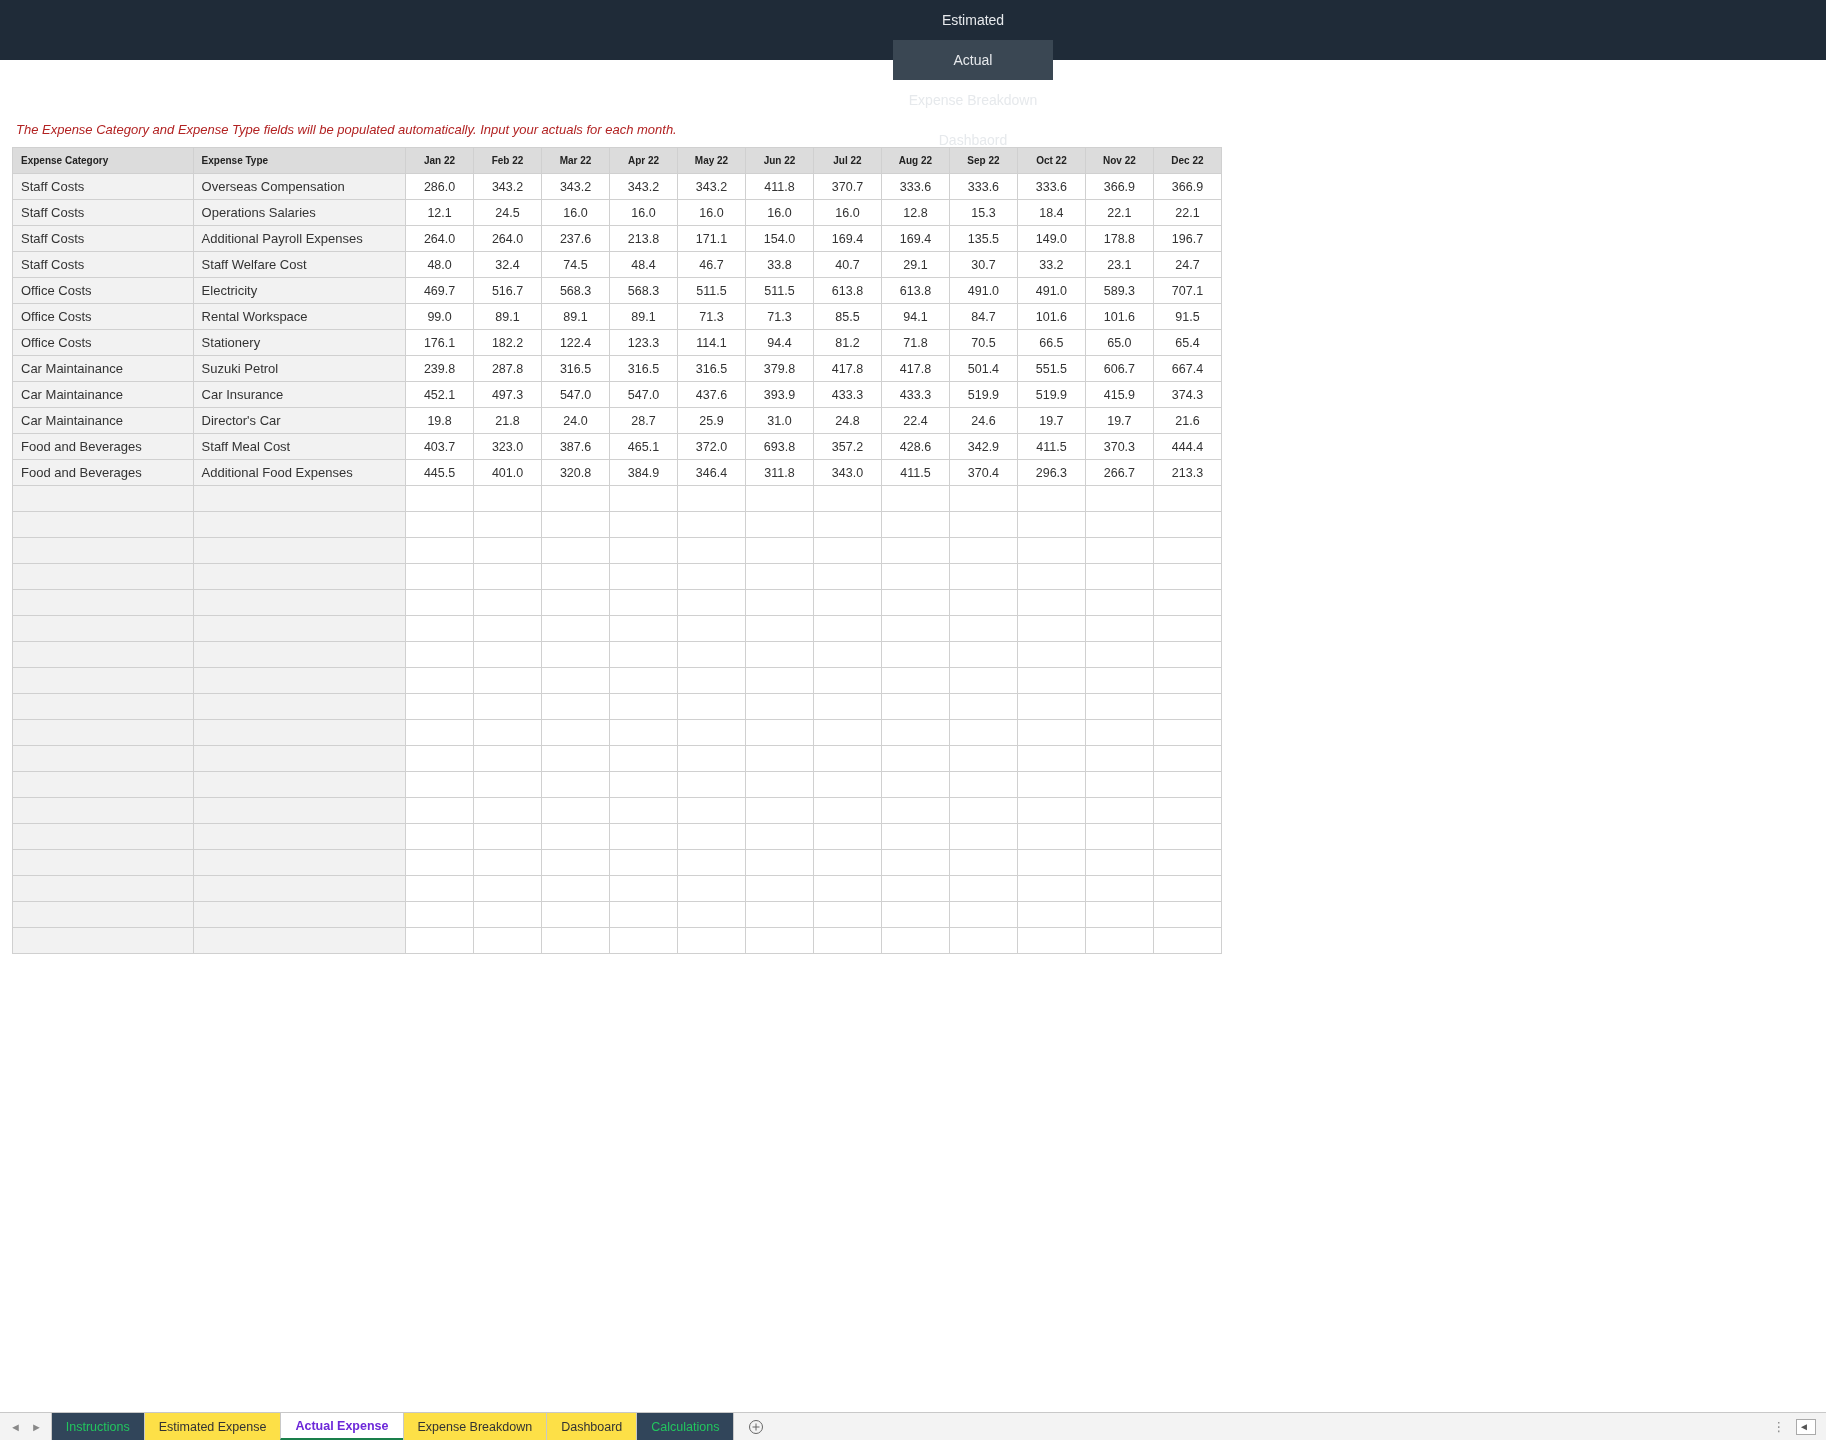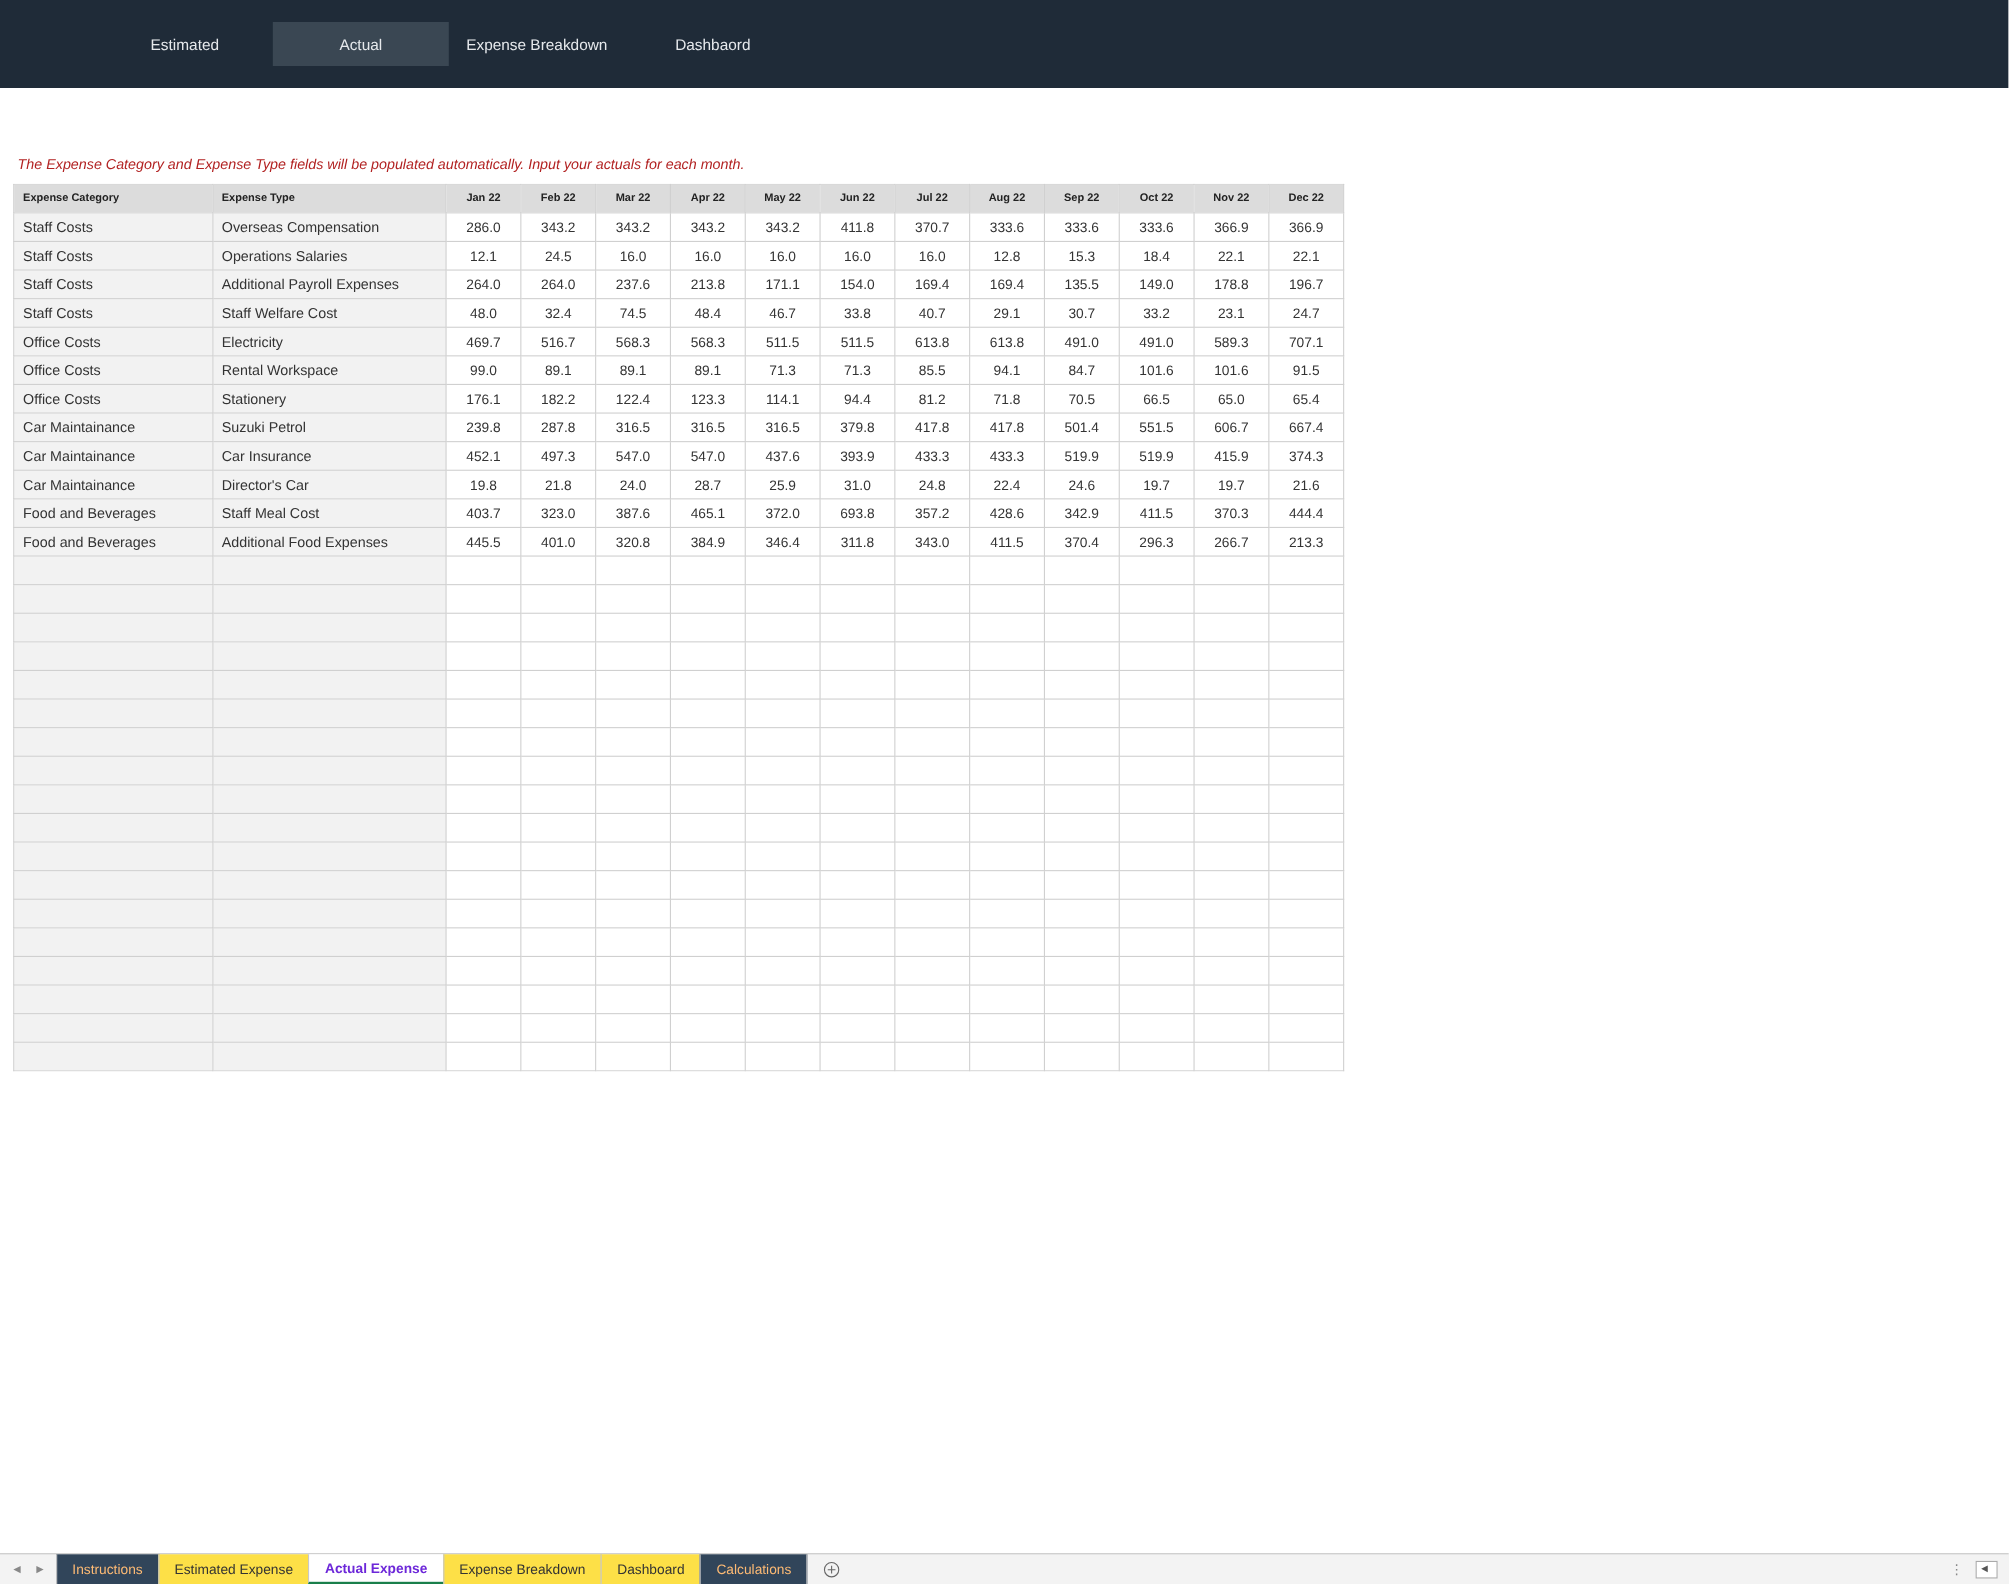--- a/index.html
+++ b/index.html
@@ -1,24 +1,25 @@
 <!DOCTYPE html>
 <html><head>
 <meta charset="utf-8">
 <style>
   * { box-sizing: border-box; }
   html, body { margin: 0; padding: 0; font-family: "Segoe UI", Arial, sans-serif; font-size: 13px; color: #333; background: #fff; }
   
   
   .top-nav {
     background: #1f2b38;
-    height: 80px;
+    height: 60px;
     display: flex;
     align-items: center;
-    padding-left: 88px;
+    padding-left: 120px;
+    flex-direction: column;
   }
   .top-nav .nav-item {
     color: #e6e9ec;
     padding: 12px 0;
     width: 160px;
     text-align: center;
     cursor: pointer;
     font-size: 14px;
   }
   .top-nav .nav-item.active {
@@ -110,21 +111,21 @@
     align-items: center;
     border-right: 1px solid #c8c8c8;
     border-left: 1px solid #c8c8c8;
     margin-left: -1px;
     background: #fde047;
     cursor: pointer;
     color: #333;
   }
   .sheet-tab.dark {
     background: #31455a;
-    color: #fdba74;
+    color: #22c55e;
   }
   .sheet-tab.active {
     background: #ffffff;
     color: #6d28d9;
     font-weight: bold;
     border-bottom: 2px solid #1a7f4b;
   }
   .sheet-add {
     display: flex; align-items: center; padding: 0 14px; color: #555; cursor: pointer;
   }

